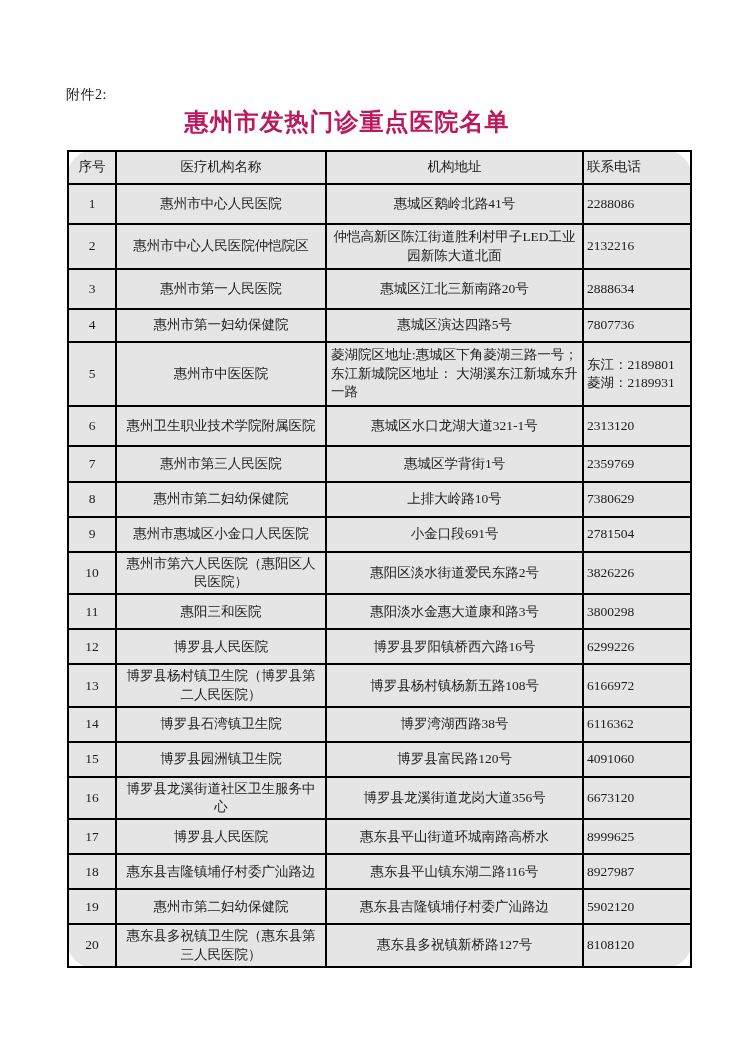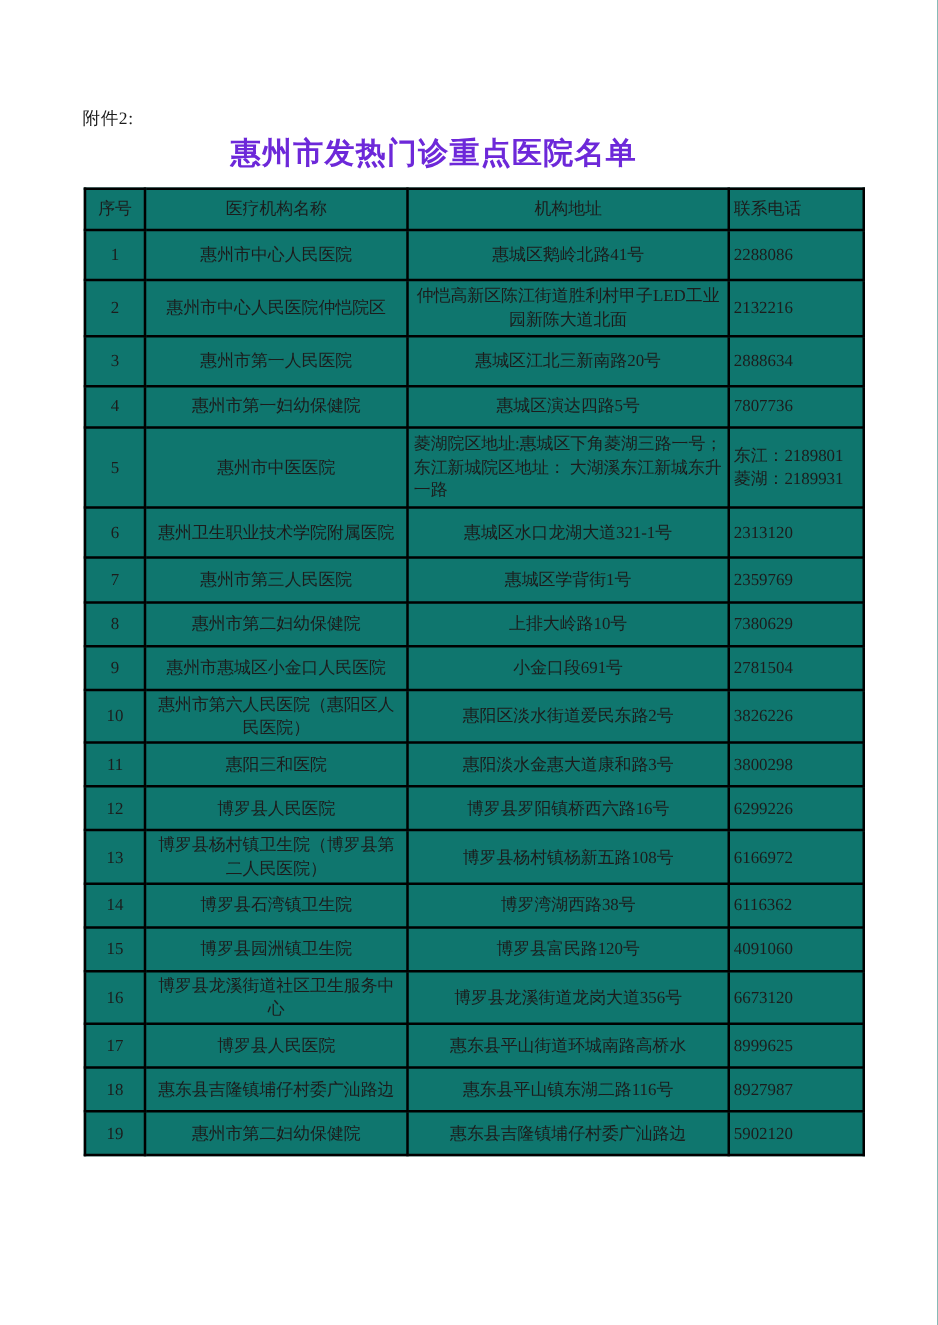--- a/index.html
+++ b/index.html
@@ -12,27 +12,28 @@
   .page{position:relative;width:694px;height:1060px;background:#ffffff;overflow:hidden;}
 
   .attachment-label{
     position:absolute;left:66px;top:86px;
     font-size:14px;letter-spacing:0.5px;
   }
   .doc-title{
     position:absolute;left:0;right:0;top:106px;
     text-align:center;
     font-family:"Liberation Sans","DejaVu Sans",sans-serif;
-    font-weight:bold;font-size:24px;letter-spacing:1px;color:#6d28d9;
+    font-weight:bold;font-size:24px;letter-spacing:1px;color:#be185d;
   }
 
   table.hospital-table{
     position:absolute;left:67px;top:150px;
     width:623px;border-collapse:collapse;table-layout:fixed;
-    background:#0f766e;
+    background:#e5e5e5;
+    border-radius:27px;
   }
   .hospital-table col.c-no{width:48px;}
   .hospital-table col.c-name{width:210px;}
   .hospital-table col.c-addr{width:257px;}
   .hospital-table col.c-phone{width:108px;}
 
   .hospital-table th,
   .hospital-table td{
     border:2px solid #000;
     font-size:13.5px;font-weight:normal;
@@ -197,16 +198,22 @@
           <td class="name">惠东县吉隆镇埔仔村委广汕路边</td>
           <td class="addr">惠东县平山镇东湖二路116号</td>
           <td class="phone">8927987</td>
         </tr>
         <tr>
           <td>19</td>
           <td class="name">惠州市第二妇幼保健院</td>
           <td class="addr">惠东县吉隆镇埔仔村委广汕路边</td>
           <td class="phone">5902120</td>
         </tr>
+        <tr>
+          <td>20</td>
+          <td class="name">惠东县多祝镇卫生院（惠东县第三人民医院）</td>
+          <td class="addr">惠东县多祝镇新桥路127号</td>
+          <td class="phone">8108120</td>
+        </tr>
       </tbody>
   </table>
 
 </div>
 
 </body></html>

